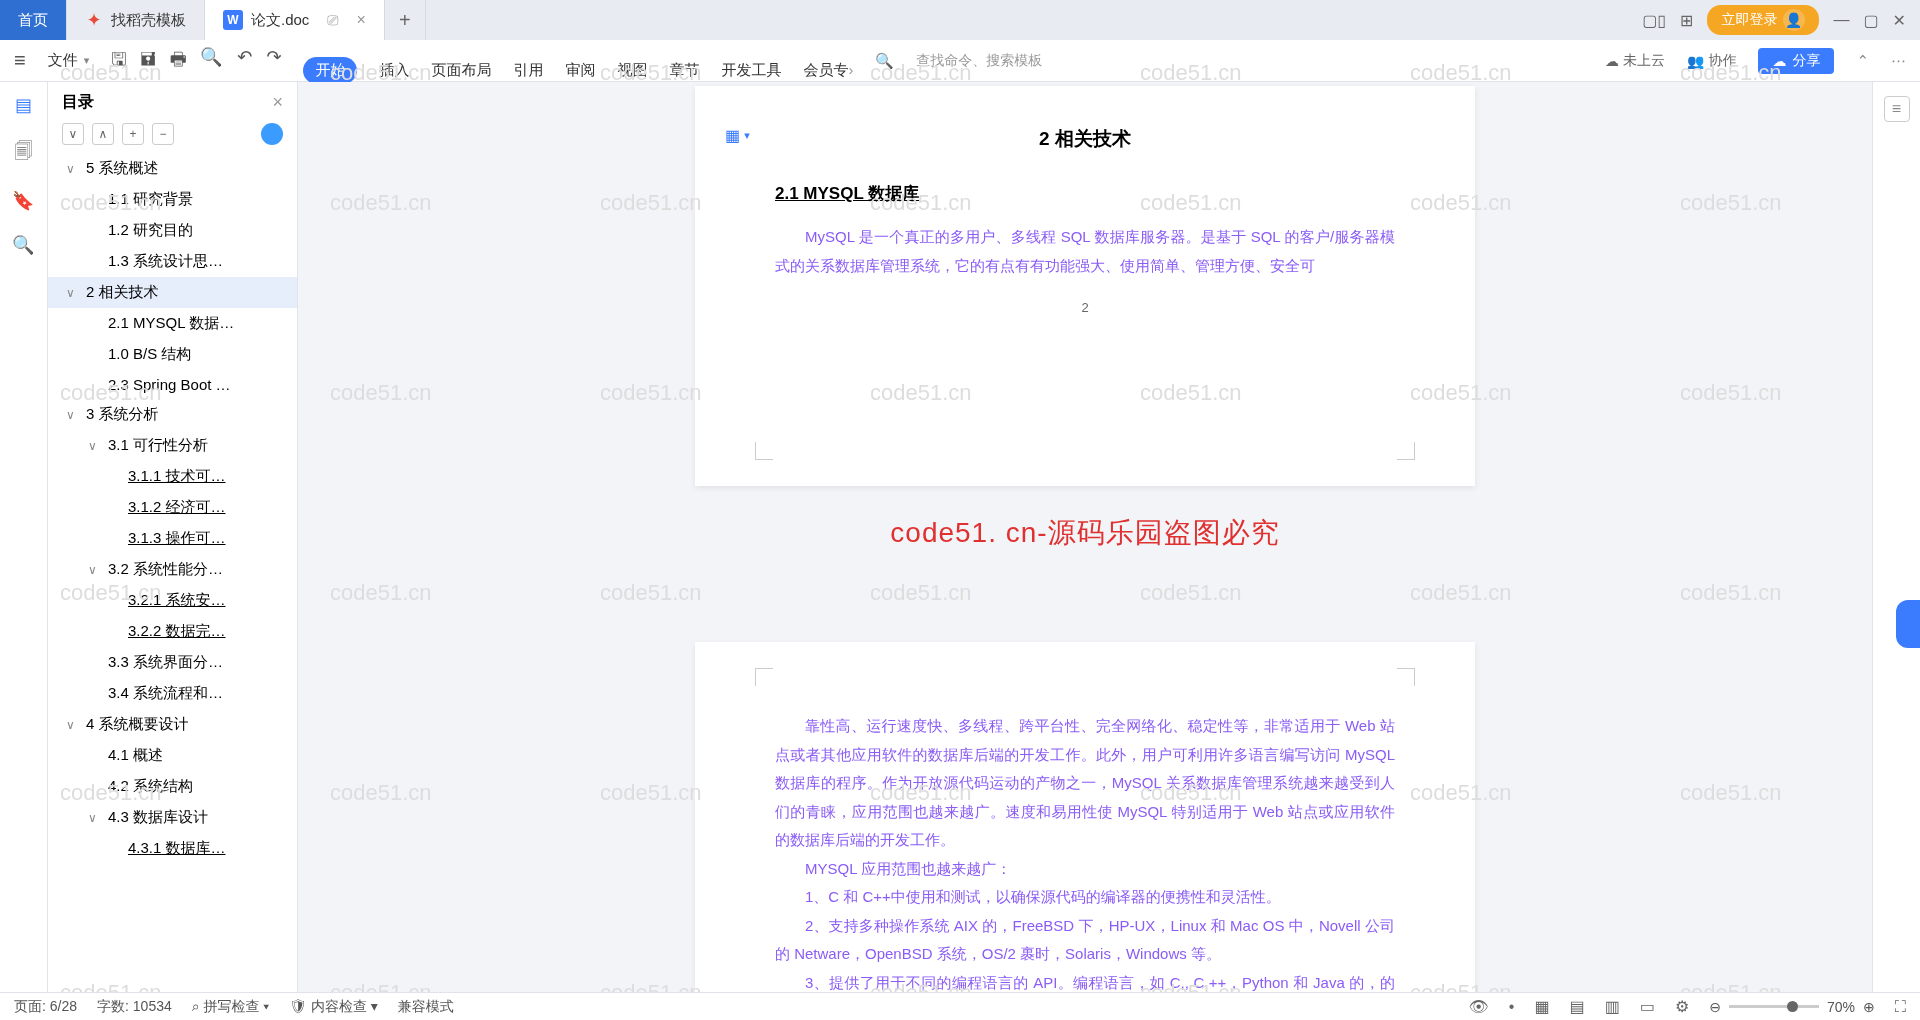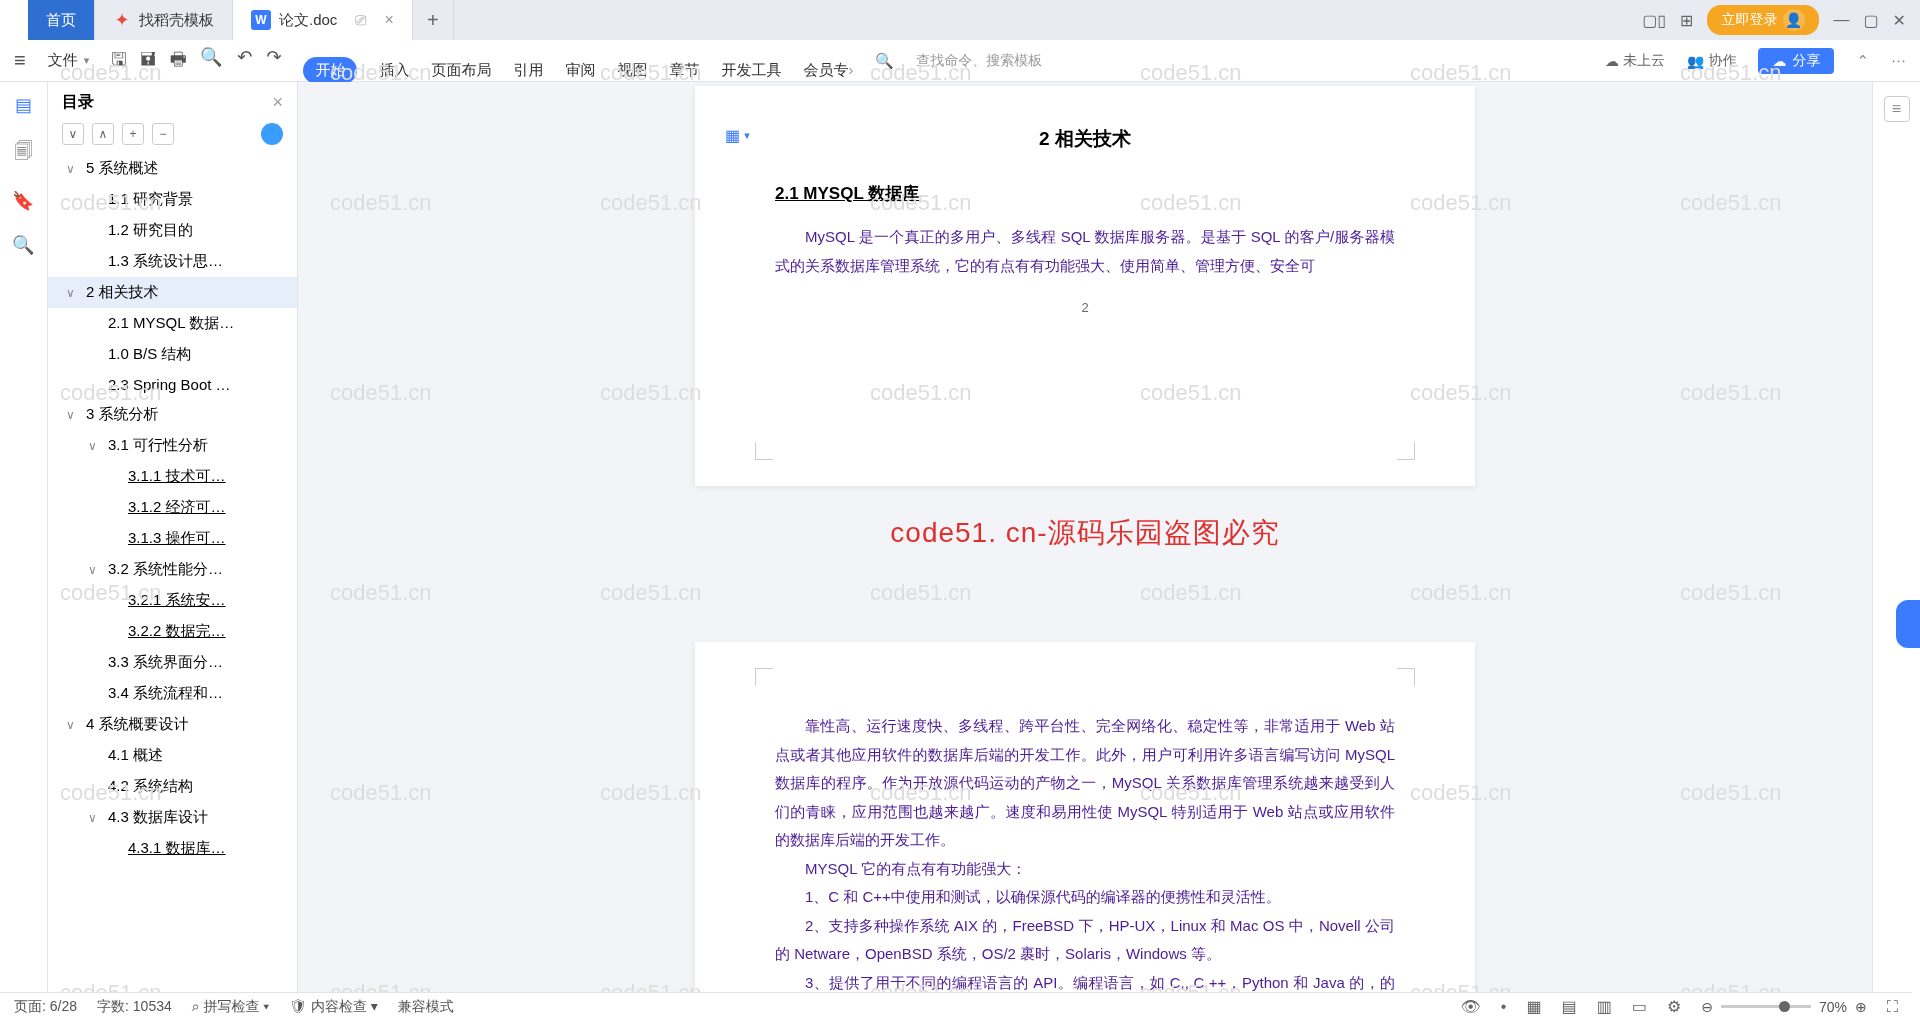--- a/index.html
+++ b/index.html
@@ -1,19 +1,19 @@
 <!DOCTYPE html>
 <html><head>
 <meta charset="utf-8">
 <style>
 * { margin:0; padding:0; box-sizing:border-box; font-family:"Microsoft YaHei","PingFang SC",sans-serif; }
 body { width:1920px; height:1020px; background:#fff; position:relative; overflow:hidden; }
 
 
-.tabbar { height:40px; background:#e8ecf2; display:flex; align-items:stretch;margin-left:28px; }
+.tabbar { height:40px; background:#e8ecf2; display:flex; align-items:stretch; }
 .tab { display:flex; align-items:center; padding:0 18px; gap:8px; font-size:15px; color:#333; border-right:1px solid #d5dae2; position:relative; }
 .tab.home { background:#2f6fd1; color:#fff; font-weight:500; }
 .tab.active { background:#fff; }
 .tab .ico { width:18px; height:18px; display:flex; align-items:center; justify-content:center; font-size:14px; }
 .tab .doc-ico { background:#3b7cff; color:#fff; border-radius:3px; width:20px; height:20px; font-size:12px; font-weight:bold; }
 .tab .tpl-ico { color:#e74c3c; font-size:18px; }
 .tab .close { margin-left:10px; color:#999; font-size:16px; }
 .tab .cast { margin-left:10px; color:#999; font-size:14px; }
 .tab.add { padding:0 14px; color:#666; font-size:20px; }
 .tabbar-right { margin-left:auto; display:flex; align-items:center; gap:14px; padding:0 14px; }
@@ -59,35 +59,35 @@
 .page { background:#fff; width:780px; margin:0 auto; box-shadow:0 2px 6px rgba(0,0,0,0.08); padding:40px 80px; position:relative; }
 .page.p1 { margin-top:4px; min-height:400px; }
 .page.p2 { margin-top:90px; min-height:450px; padding-top:70px; }
 .page .corner { position:absolute; width:18px; height:18px; border:1px solid #ccc; }
 .page .corner.tl { top:26px; left:60px; border-right:none; border-bottom:none; }
 .page .corner.tr { top:26px; right:60px; border-left:none; border-bottom:none; }
 .page .corner.bl { bottom:26px; left:60px; border-right:none; border-top:none; }
 .page .corner.br { bottom:26px; right:60px; border-left:none; border-top:none; }
 .page h3 { text-align:center; font-size:19px; font-weight:600; margin-bottom:30px; }
 .page h4 { font-size:17px; font-weight:600; margin:24px 0 18px;text-decoration:underline; }
-.page p { font-size:15px; line-height:1.9; text-align:justify; text-indent:2em; color:#4c1d95; }
+.page p { font-size:15px; line-height:1.9; text-align:justify; text-indent:2em; color:#8b5cf6; }
 .page .pgnum { text-align:center; font-size:13px; color:#666; margin-top:20px; }
 .page .float-ico { position:absolute; top:40px; left:30px; color:#3b7cff; font-size:16px; display:flex; gap:4px; align-items:center; }
 .gap-banner { text-align:center; font-size:28px; color:#e03030; font-weight:500; margin:28px 0; letter-spacing:1px; }
 
 
 .rightrail { position:absolute; right:0; top:82px; bottom:28px; width:48px; border-left:1px solid #e0e4ea; display:flex; flex-direction:column; align-items:center; padding-top:14px; color:#888; }
 .rightrail .box { width:26px; height:26px; border:1px solid #ccc; border-radius:4px; display:flex; align-items:center; justify-content:center; }
 .floatbtn { position:absolute; right:0; top:600px; width:24px; height:48px; background:#3b7cff; border-radius:12px 0 0 12px; }
 
 
 .wm { position:absolute; color:#ddd; font-size:22px; pointer-events:none; font-family:Arial; }
 
 
-.status { position:absolute; left:0; right:8px; bottom:0; height:28px; border-top:1px solid #e0e4ea; background:#fff; display:flex; align-items:center; padding:0 14px; font-size:14px; color:#555; gap:20px; }
+.status { position:absolute; left:0; right:0; bottom:0; height:28px; border-top:1px solid #e0e4ea; background:#fff; display:flex; align-items:center; padding:0 14px; font-size:14px; color:#555; gap:20px; }
 .status .spacer { flex:1; }
 .status .ico { color:#666; font-size:16px; }
 .status .zoom-bar { display:flex; align-items:center; gap:8px; }
 .status .track { width:90px; height:3px; background:#ccc; position:relative; }
 .status .thumb { position:absolute; left:58px; top:-4px; width:11px; height:11px; border-radius:50%; background:#666; }
 </style>
 </head>
 <body>
 
 <div class="tabbar">
@@ -281,21 +281,21 @@
     <p>MySQL 是一个真正的多用户、多线程 SQL 数据库服务器。是基于 SQL 的客户/服务器模式的关系数据库管理系统，它的有点有有功能强大、使用简单、管理方便、安全可</p>
     <div class="pgnum">2</div>
     <div class="corner bl"></div>
       <div class="corner br"></div>
   </div>
   <div class="gap-banner">code51. cn-源码乐园盗图必究</div>
   <div class="page p2">
     <div class="corner tl"></div>
       <div class="corner tr"></div>
     <p>靠性高、运行速度快、多线程、跨平台性、完全网络化、稳定性等，非常适用于 Web 站点或者其他应用软件的数据库后端的开发工作。此外，用户可利用许多语言编写访问 MySQL 数据库的程序。作为开放源代码运动的产物之一，MySQL 关系数据库管理系统越来越受到人们的青睐，应用范围也越来越广。速度和易用性使 MySQL 特别适用于 Web 站点或应用软件的数据库后端的开发工作。</p>
-    <p style="text-indent:2em">MYSQL 它的有点有有功能强大：</p>
+    <p style="text-indent:2em">MYSQL 应用范围也越来越广：</p>
     <p style="text-indent:2em">1、C 和 C++中使用和测试，以确保源代码的编译器的便携性和灵活性。</p>
     <p style="text-indent:2em">2、支持多种操作系统 AIX 的，FreeBSD 下，HP-UX，Linux 和 Mac OS 中，Novell 公司的 Netware，OpenBSD 系统，OS/2 裹时，Solaris，Windows 等。</p>
     <p style="text-indent:2em">3、提供了用于不同的编程语言的 API。编程语言，如 C,, C ++，Python 和 Java 的，的 Perl，PHP，埃菲尔铁塔，Ruby 和 Tcl 的。</p>
 
   </div>
 </div>
 
 <div class="rightrail">
   <span class="box">≡</span>
 </div>

